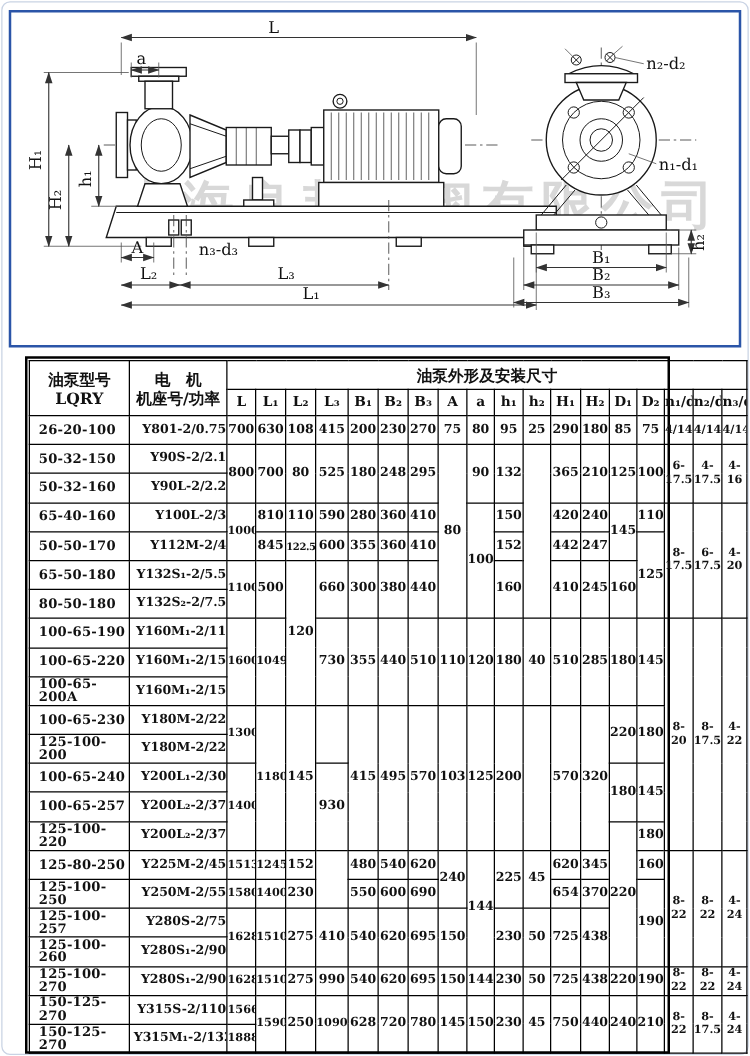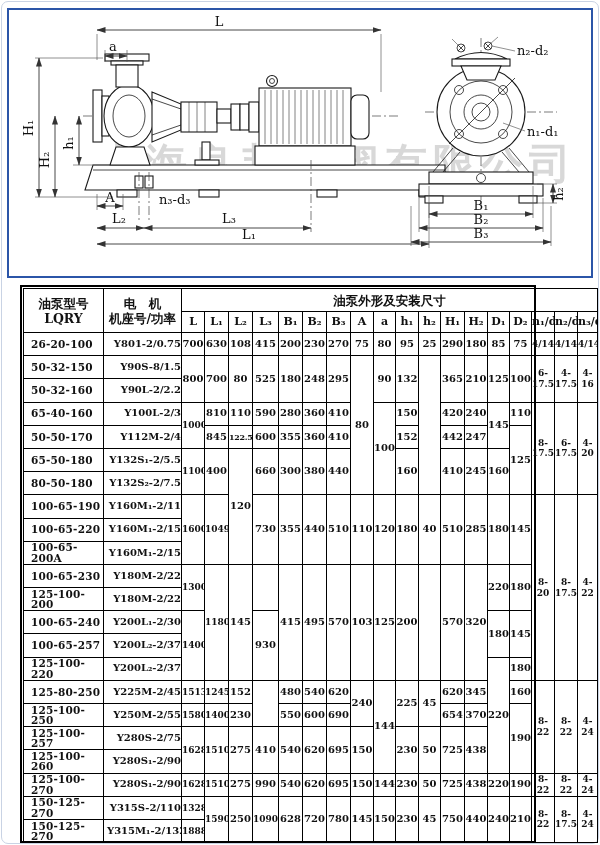--- a/index.html
+++ b/index.html
@@ -294,21 +294,21 @@
           <td>290</td>
           <td>180</td>
           <td>85</td>
           <td>75</td>
           <td class="fs9">4/14</td>
           <td class="fs9">4/14</td>
           <td class="fs9">4/14</td>
         </tr>
         <tr>
           <td class="c-model">50-32-150</td>
-          <td class="c-motor">Y90S-8/1.5</td>
+          <td class="c-motor">Y90S-2/2.1</td>
           <td rowspan="2">800</td>
           <td rowspan="2">700</td>
           <td rowspan="2">80</td>
           <td rowspan="2">525</td>
           <td rowspan="2">180</td>
           <td rowspan="2">248</td>
           <td rowspan="2">295</td>
           <td rowspan="6">80</td>
           <td rowspan="2">90</td>
           <td rowspan="2">132</td>
@@ -360,21 +360,21 @@
           <td>410</td>
           <td>152</td>
           <td>442</td>
           <td>247</td>
           <td rowspan="3">125</td>
         </tr>
         <tr>
           <td class="c-model">65-50-180</td>
           <td class="c-motor">Y132S₁-2/5.5</td>
           <td rowspan="2" class="fs9">1100</td>
-          <td rowspan="2">400</td>
+          <td rowspan="2">500</td>
           <td rowspan="5">120</td>
           <td rowspan="2">660</td>
           <td rowspan="2">300</td>
           <td rowspan="2">380</td>
           <td rowspan="2">440</td>
           <td rowspan="2">160</td>
           <td rowspan="2">410</td>
           <td rowspan="2">245</td>
           <td rowspan="2">160</td>
         </tr>
@@ -525,21 +525,21 @@
           <td>438</td>
           <td>220</td>
           <td>190</td>
           <td class="fs9">8-22</td>
           <td class="fs9">8-22</td>
           <td class="fs9">4-24</td>
         </tr>
         <tr>
           <td class="c-model">150-125-270</td>
           <td class="c-motor">Y315S-2/110</td>
-          <td class="fs9">1328</td>
+          <td class="fs9">1566</td>
           <td rowspan="2" class="fs9">1590</td>
           <td rowspan="2">250</td>
           <td rowspan="2" class="fs9">1090</td>
           <td rowspan="2">628</td>
           <td rowspan="2">720</td>
           <td rowspan="2">780</td>
           <td rowspan="2">145</td>
           <td rowspan="2">150</td>
           <td rowspan="2">230</td>
           <td rowspan="2">45</td>

